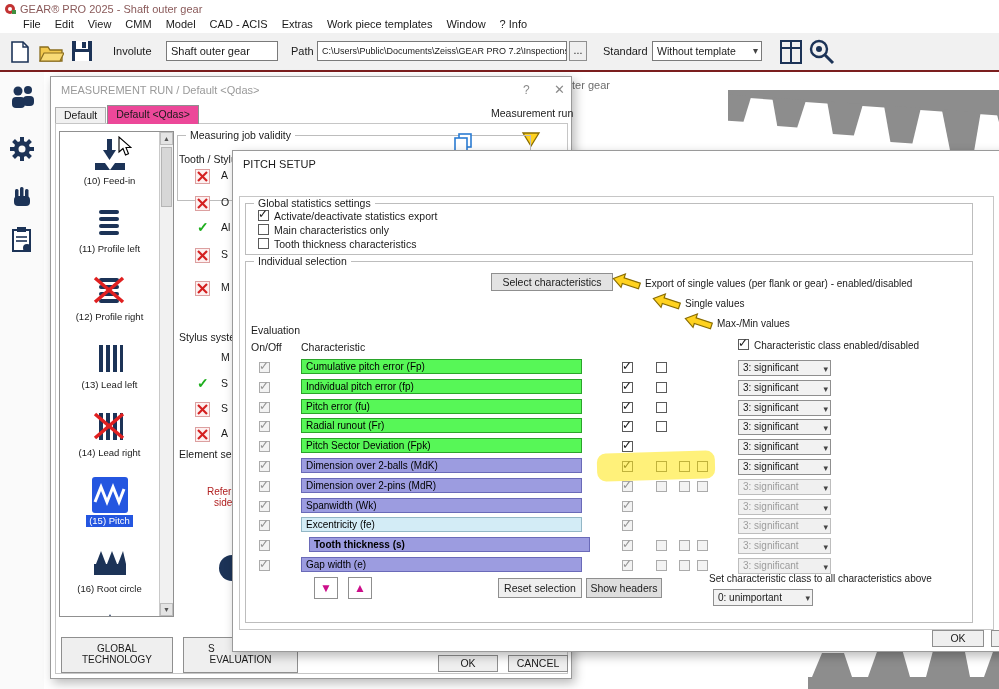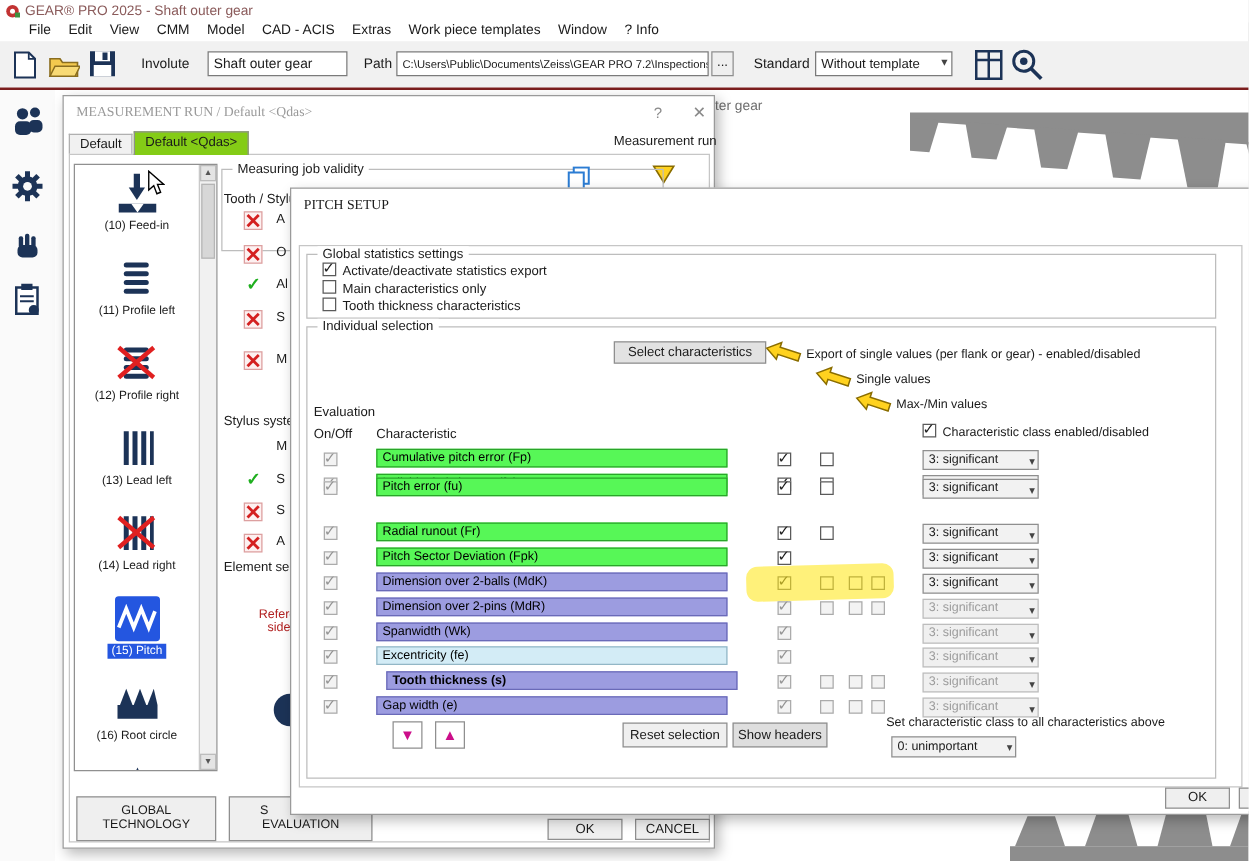--- a/index.html
+++ b/index.html
@@ -19,25 +19,25 @@
   #side-toolbar{position:absolute;left:0;top:72px;width:44px;height:617px;background:#fafafa;}
   .tbox{position:absolute;background:#fff;border:1px solid #7a7a7a;font-size:11px;line-height:18px;
         padding:0 4px;white-space:nowrap;overflow:hidden;box-sizing:border-box;height:20px;}
   .combo-tb{position:absolute;background:#fff;border:1px solid #7a7a7a;font-size:10.5px;line-height:18px;
         padding:0 18px 0 4px;white-space:nowrap;overflow:hidden;box-sizing:border-box;height:20px;}
   .combo-tb::after{content:"▾";position:absolute;right:3px;top:0;color:#444;font-size:10px;}
   .btn{position:absolute;background:#efefef;border:1px solid #8f8f8f;font-size:10.5px;text-align:center;
        box-sizing:border-box;cursor:default;color:#1a1a1a;}
   
   .dlg{position:absolute;background:#fff;border:1px solid #9a9a9a;box-shadow:3px 4px 10px rgba(0,0,0,.28);}
-  .dlg-title{position:absolute;left:10px;top:7px;font-size:11px;white-space:nowrap;font-family:Liberation Serif, serif;}
+  .dlg-title{position:absolute;left:10px;top:7px;font-size:11px;white-space:nowrap;}
   .tabs{position:absolute;display:flex;align-items:flex-end;height:18px;}
   .tab{background:#f1f1f1;border:1px solid #b0b0b0;border-bottom:none;padding:0 8px;font-size:10.5px;
        margin-right:1px;height:15px;line-height:15px;white-space:nowrap;}
-  .tab.active{background:#84cc16;height:18px;line-height:17px;border-color:#8f8f8f;position:relative;z-index:3;margin-bottom:-1px;}
+  .tab.active{background:#ec4899;height:18px;line-height:17px;border-color:#8f8f8f;position:relative;z-index:3;margin-bottom:-1px;}
   .frame{position:absolute;border:1px solid #c6c6c6;}
   .fieldset{position:absolute;border:1px solid #bdbdbd;}
   .legend{position:absolute;top:-7px;left:8px;background:#fff;padding:0 4px;font-size:10.5px;white-space:nowrap;}
   
   .cb{position:absolute;width:11px;height:11px;border:1px solid #5a5a5a;background:#fff;box-sizing:border-box;top:3px;}
   .cb.on::after{content:"✓";position:absolute;left:-1px;top:-4px;font-size:12px;color:#1a1a1a;}
   .cb.dis{border-color:#ababab;background:#f3f3f3;}
   .cb.dis.on::after{color:#949494;}
   .cbi{position:relative;display:inline-block;width:11px;height:11px;border:1px solid #5a5a5a;background:#fff;
        box-sizing:border-box;vertical-align:-1px;margin-right:5px;}
@@ -378,21 +378,21 @@
           <span class="cb" style="left: 423px;"></span>
           <span class="combo" style="left: 505px;">3: significant</span>
         </div>
         <div class="ps-row" style="top: 227.8px;">
           <span class="cb on dis" style="left: 26px;"></span>
           <span class="name-box c-green" style="left: 68px;">Individual pitch error (fp)</span>
           <span class="cb on" style="left: 389px;"></span>
           <span class="cb" style="left: 423px;"></span>
           <span class="combo" style="left: 505px;">3: significant</span>
         </div>
-        <div class="ps-row" style="top: 231px;">
+        <div class="ps-row" style="top: 248px;">
           <span class="cb on dis" style="left: 26px;"></span>
           <span class="name-box c-green" style="left: 68px;">Pitch error (fu)</span>
           <span class="cb on" style="left: 389px;"></span>
           <span class="cb" style="left: 423px;"></span>
           <span class="combo" style="left: 505px;">3: significant</span>
         </div>
         <div class="ps-row" style="top: 267.4px;">
           <span class="cb on dis" style="left: 26px;"></span>
           <span class="name-box c-green" style="left: 68px;">Radial runout (Fr)</span>
           <span class="cb on" style="left: 389px;"></span>

